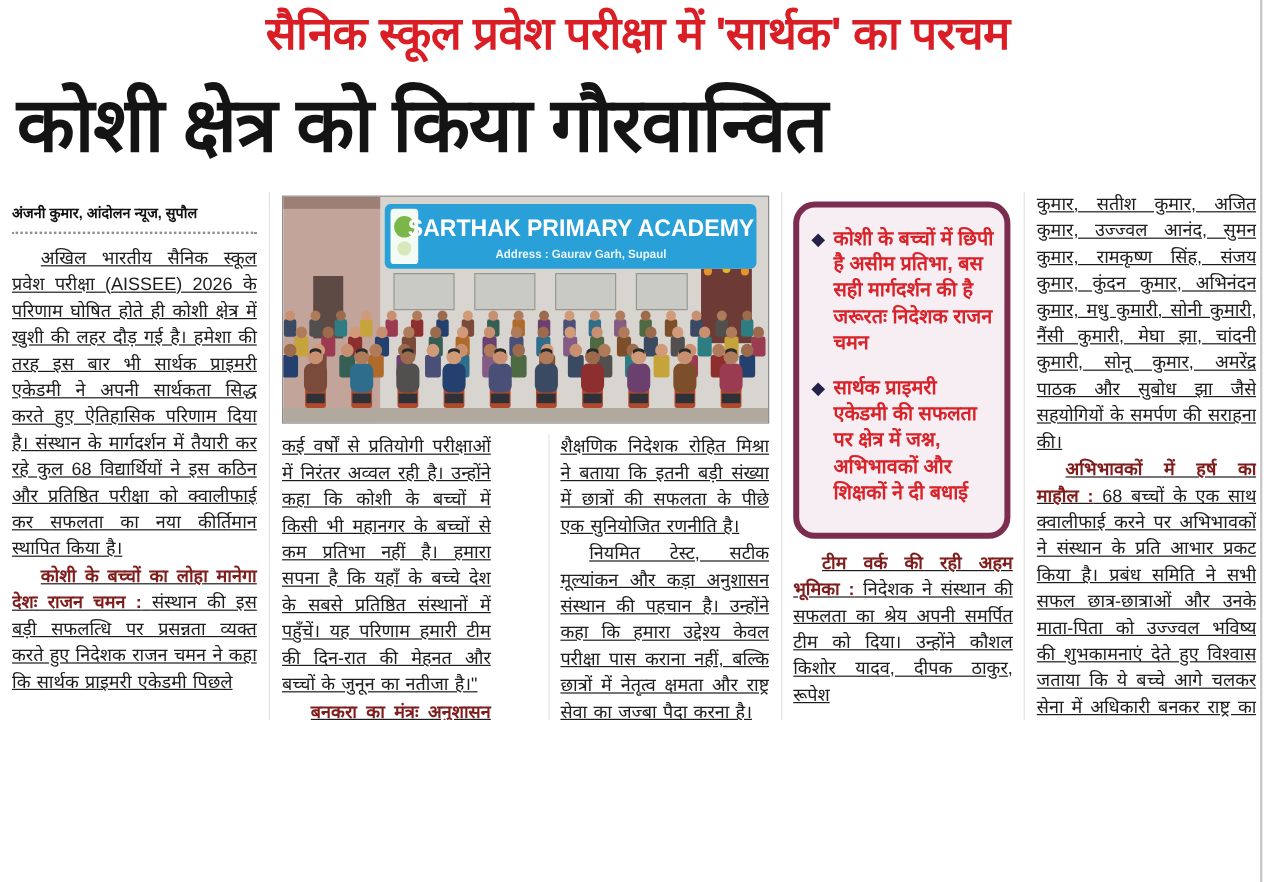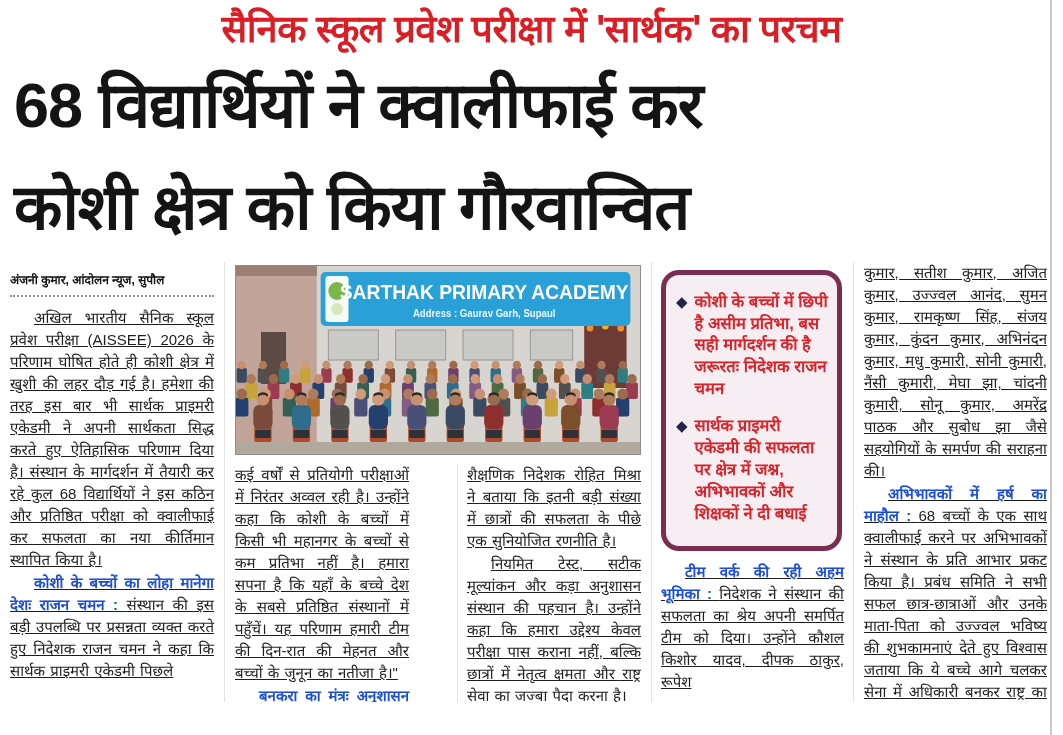--- a/index.html
+++ b/index.html
@@ -27,21 +27,21 @@
   .col-mid{width:428px;padding:0 10px;border-left:1px solid #e3e3e3;border-right:1px solid #e3e3e3;}
   .col-4{width:202px;padding:0 9px;border-right:1px solid #e3e3e3;}
   .col-5{flex:1;padding-left:10px;}
   .byline{font-weight:bold;font-size:12px;padding:9px 0 7px;color:#111;}
   .dotrule{border:none;border-top:2px dotted #8f8f8f;margin:0 0 10px 0;}
   p.body{
     margin:0;font-size:15px;line-height:1.47;text-align:justify;
     text-indent:24px;color:#1d1d1d;word-spacing:1px;text-decoration:underline;
   }
   p.body + p.body{margin-top:1px;}
-  .lead{font-weight:bold;color:#1d4ed8;}
+  .lead{font-weight:bold;color:#7f1d1d;}
   .photo-frame{
     height:188px;border:1px solid #8d8d8d;margin:3px 0 9px 0;
     overflow:hidden;background:#e5e5e5;
   }
   .photo-frame svg{display:block;width:100%;height:100%;}
   .subcols{display:flex;}
   .subcol{flex:1;overflow:hidden;}
   .subcol-a{padding-right:9px;}
   .subcol-b{padding-left:9px;border-left:1px solid #e3e3e3;margin-left:39px;}
   .quote-box{
@@ -55,32 +55,31 @@
   .diamond{color:#23234a;font-size:15px;line-height:1.4;flex:0 0 auto;}
 </style>
 </head>
 <body>
 
 <div class="page-edge"></div>
 
 <div class="kicker">सैनिक स्कूल प्रवेश परीक्षा में 'सार्थक' का परचम</div>
 
 <h1 class="headline">
-    <span class="hline">68 विद्यार्थियों ने क्वालीफाई कर</span>
     <span class="hline">कोशी क्षेत्र को किया गौरवान्वित</span>
   </h1>
 
 <div class="content">
 
   <div class="col col-1">
     <div class="byline">अंजनी कुमार, आंदोलन न्यूज, सुपौल</div>
     <hr class="dotrule">
     <p class="body">अखिल भारतीय सैनिक स्कूल प्रवेश परीक्षा (AISSEE) 2026 के परिणाम घोषित होते ही कोशी क्षेत्र में खुशी की लहर दौड़ गई है। हमेशा की तरह इस बार भी सार्थक प्राइमरी एकेडमी ने अपनी सार्थकता सिद्ध करते हुए ऐतिहासिक परिणाम दिया है। संस्थान के मार्गदर्शन में तैयारी कर रहे कुल 68 विद्यार्थियों ने इस कठिन और प्रतिष्ठित परीक्षा को क्वालीफाई कर सफलता का नया कीर्तिमान स्थापित किया है।</p>
     <p class="body"><span class="lead">कोशी के बच्चों का लोहा मानेगा देशः राजन चमन :</span>
-      <span>संस्थान की इस बड़ी उपलब्धि पर प्रसन्नता व्यक्त करते हुए निदेशक राजन चमन ने कहा कि सार्थक प्राइमरी एकेडमी पिछले</span></p>
+      <span>संस्थान की इस बड़ी सफलत्धि पर प्रसन्नता व्यक्त करते हुए निदेशक राजन चमन ने कहा कि सार्थक प्राइमरी एकेडमी पिछले</span></p>
   </div>
 
   <div class="col col-mid">
     <div class="photo-frame">
       <svg viewBox="0 0 420 188" preserveAspectRatio="none">
 
         <rect x="0" y="0" width="420" height="188" fill="#d8d4cf"></rect>
         <rect x="0" y="0" width="84" height="188" fill="#c2a49b"></rect>
         <rect x="0" y="0" width="84" height="10" fill="#9d7f76"></rect>
         <rect x="26" y="66" width="26" height="52" fill="#5e4a44"></rect>

